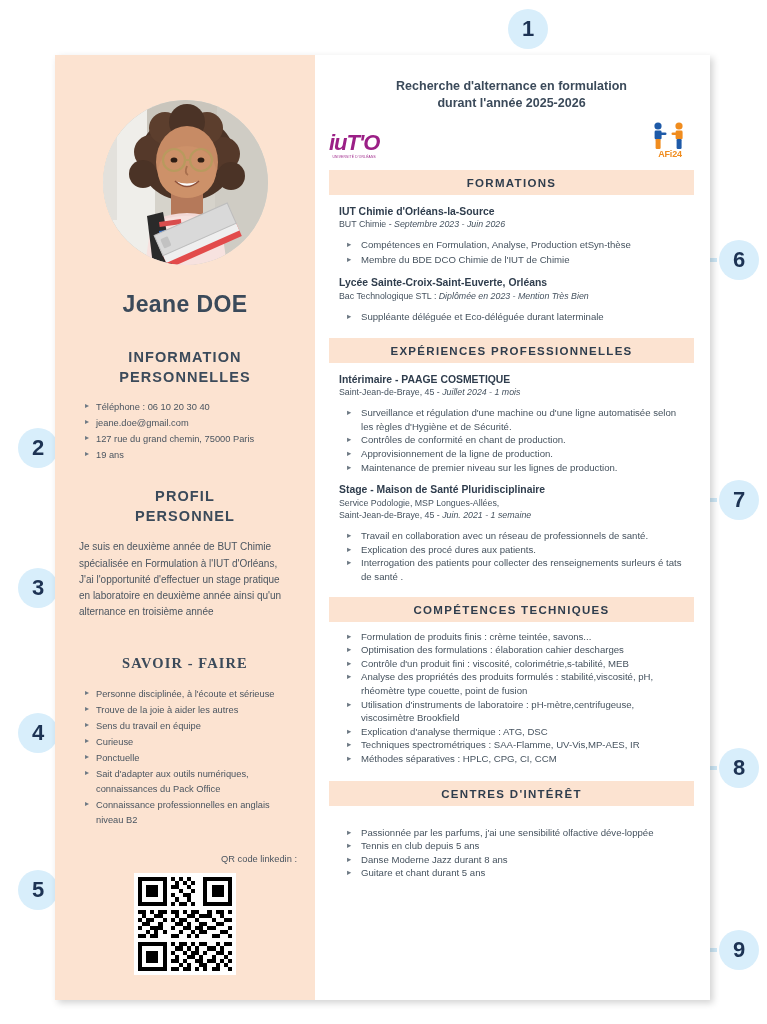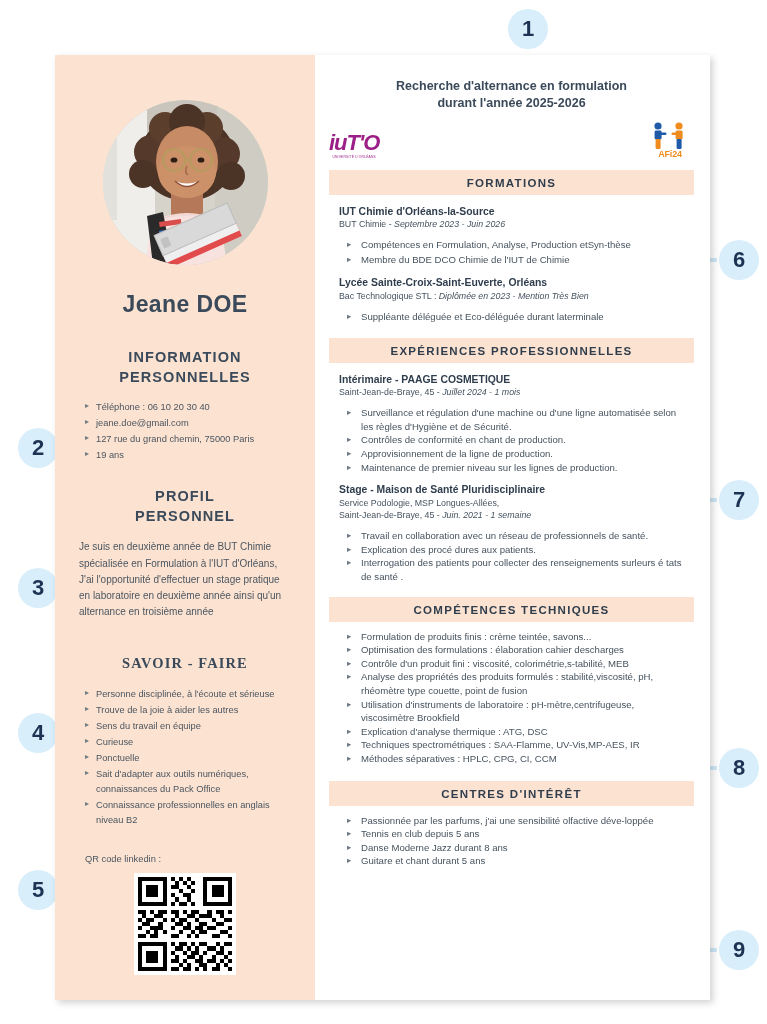--- a/index.html
+++ b/index.html
@@ -56,21 +56,21 @@
   .side-body.p{ padding-left:6px; padding-right:4px; font-size:10px;}
   ul.side-list{ list-style:none; }
   ul.side-list li{
     position:relative;padding-left:11px;margin-bottom:1px;
   }
   ul.side-list li:before{
     content:"\25B8";
     position:absolute;left:0;top:0;color:#6c7883;font-size:8px;
   }
   #qr-label{
-    text-align:left;margin-top:26px;padding-left:12px;
+    text-align:right;margin-top:26px;padding-left:12px;
     font-size:9.3px;color:#4a5560;
   }
   #qr-wrap{ margin:9px auto 0 auto; width:102px;height:102px; background:#fff;}
   #qr-wrap svg{display:block;}
   
   #right-col{
     flex:1 1 auto;
     background:#ffffff;
     padding:17px 16px 0 14px;
     position:relative;
@@ -513,21 +513,21 @@
         <li>Contrôle d'un produit fini : viscosité, colorimétrie,s-tabilité, MEB</li>
         <li>Analyse des propriétés des produits formulés : stabilité,viscosité, pH, rhéomètre type couette, point de fusion</li>
         <li>Utilisation d'instruments de laboratoire : pH-mètre,centrifugeuse, viscosimètre Brookfield</li>
         <li>Explication d'analyse thermique : ATG, DSC</li>
         <li>Techniques spectrométriques : SAA-Flamme, UV-Vis,MP-AES, IR</li>
         <li>Méthodes séparatives : HPLC, CPG, CI, CCM</li>
       </ul>
     </div>
 
     <div class="sec-bar" style="margin-top:13px;">CENTRES D'INTÉRÊT</div>
-    <div class="block" style="padding-top:8px;">
+    <div class="block" style="padding-top:20px;">
       <ul class="main-list tight" style="margin-top:0;">
         <li>Passionnée par les parfums, j'ai une sensibilité olfactive déve-loppée</li>
         <li>Tennis en club depuis 5 ans</li>
         <li>Danse Moderne Jazz durant 8 ans</li>
         <li>Guitare et chant durant 5 ans</li>
       </ul>
     </div>
 
   </div>
 </div>

